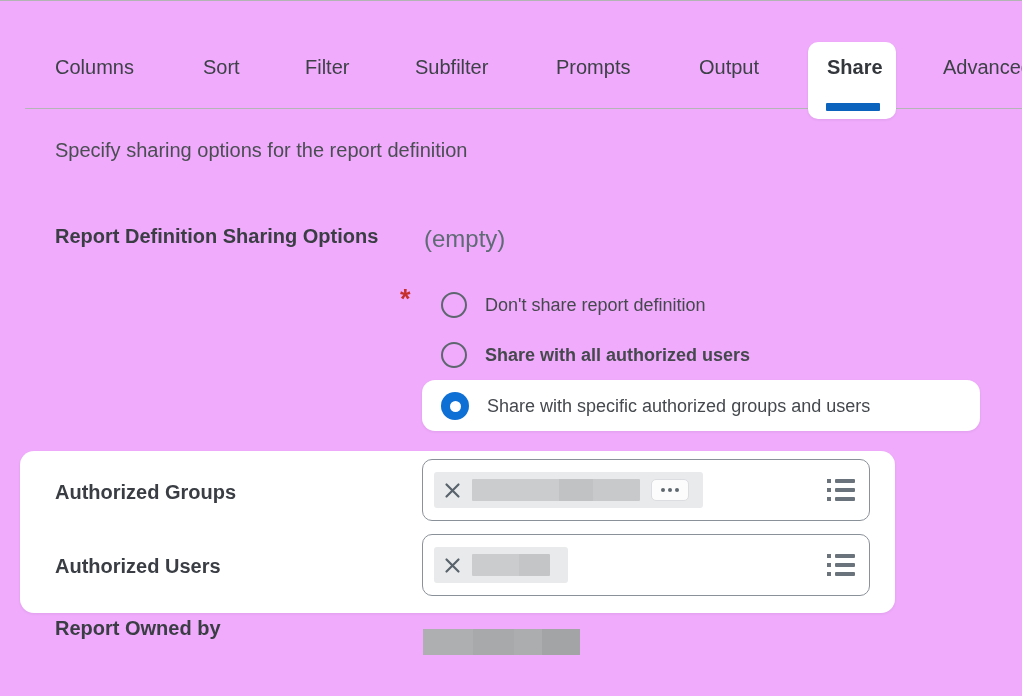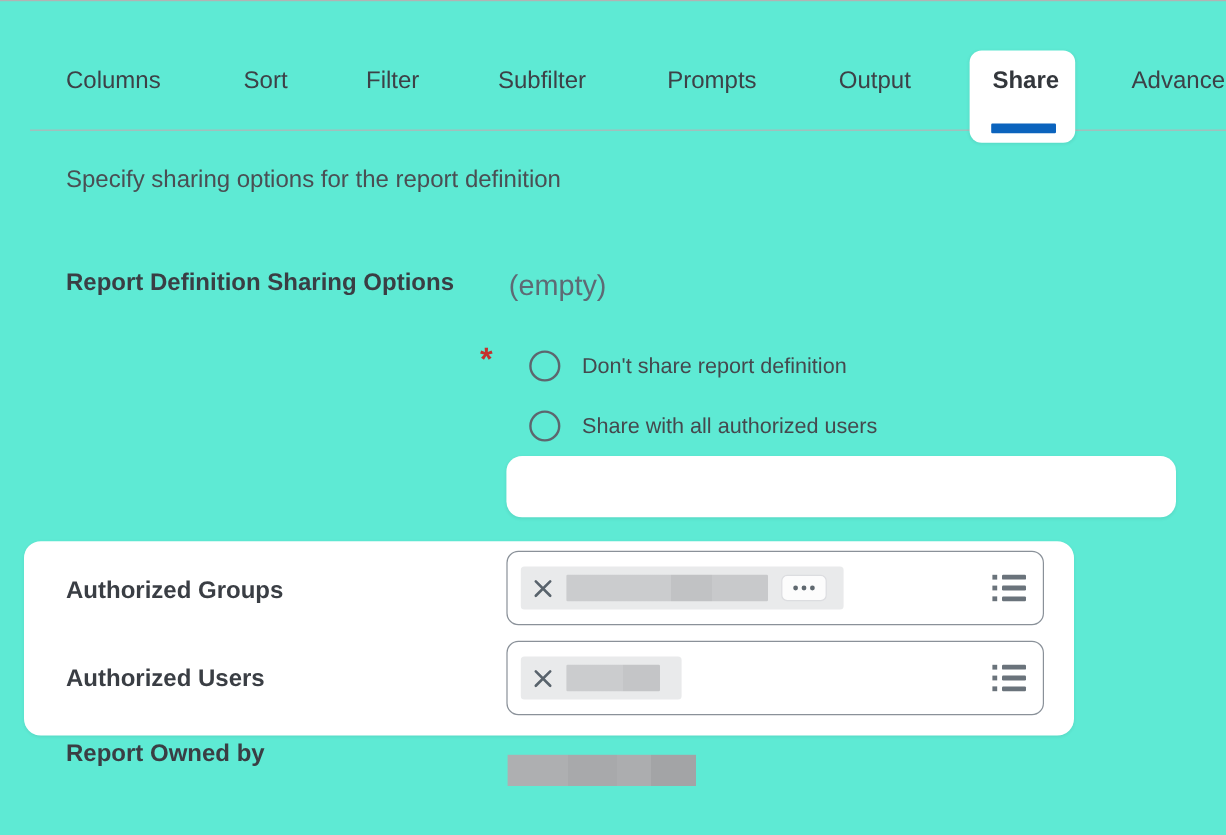--- a/index.html
+++ b/index.html
@@ -1,19 +1,19 @@
 <!DOCTYPE html>
 <html><head>
 <meta charset="utf-8">
 <style>
   * { margin:0; padding:0; box-sizing:border-box; }
   body { background:#9e9e9e; font-family:"Liberation Sans", sans-serif; }
   .screen {
     position:relative; width:1022px; height:696px;
-    background:#5eead4; overflow:hidden; color:#42464b;
+    background:#f0abfc; overflow:hidden; color:#42464b;
     border-top:1px solid #b2b3b3;
   }
   
   .tab-divider { position:absolute; left:25px; right:0; top:107px; height:1px; background:#b4b5b6; z-index:1; }
   .tab { position:absolute; top:55px; font-size:20px; color:#3d4147; z-index:3; cursor:pointer; white-space:nowrap; }
   .share-spotlight {
     position:absolute; left:808px; top:41px; width:88px; height:77px;
     background:#ffffff; border-radius:10px; z-index:2;
     box-shadow:0 1px 3px rgba(0,0,0,0.07);
   }
@@ -103,25 +103,31 @@
   <div class="instruction">Specify sharing options for the report definition</div>
 
   <div class="field-label" style="left:55px; top:224px;">Report Definition Sharing Options</div>
   <div class="empty-value">(empty)</div>
   <div class="required-star">*</div>
 
   <div class="radio-row" style="top:289px;">
     <span class="radio-outer"></span>
     <span class="radio-label">Don't share report definition</span>
   </div>
-  <div class="radio-row" style="top:339px;">
+  <div class="radio-row" style="top:339px;font-weight:bold;">
     <span class="radio-outer"></span>
     <span class="radio-label">Share with all authorized users</span>
   </div>
   <div class="radio3-spotlight"></div>
+  <div class="radio-row" style="top:390px;">
+    <span class="radio-selected">
+        <span class="dot"></span>
+      </span>
+    <span class="radio-label">Share with specific authorized groups and users</span>
+  </div>
 
   <div class="fields-spotlight"></div>
 
   <div class="field-label" style="left:55px; top:480px;">Authorized Groups</div>
   <div class="prompt-input" style="top:458px;">
     <div class="chip" style="width:269px;">
       <span class="x-icon">
         <svg width="17" height="17" viewBox="0 0 17 17">
             <path d="M2.5 2.5 L14.5 14.5 M14.5 2.5 L2.5 14.5" stroke="#59636c" stroke-width="2.2" stroke-linecap="round"></path>
           </svg>

